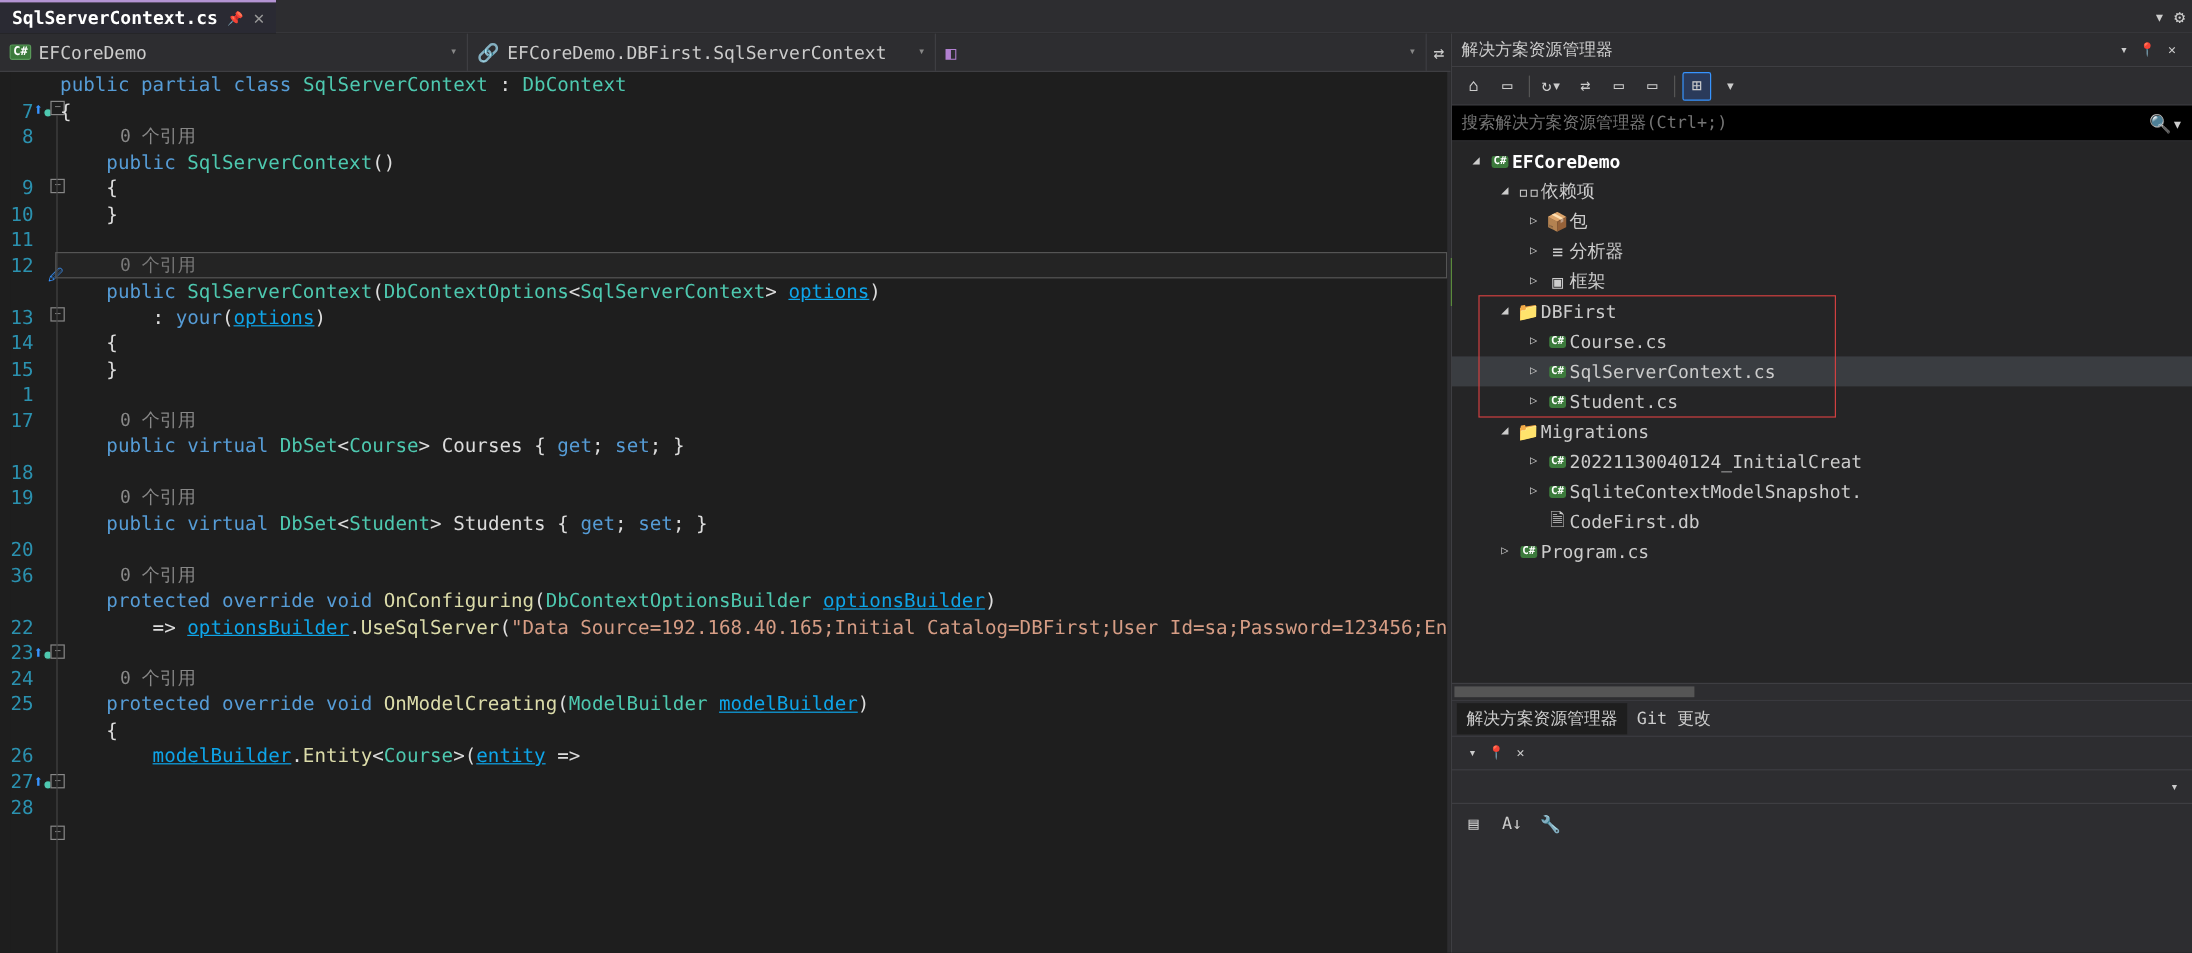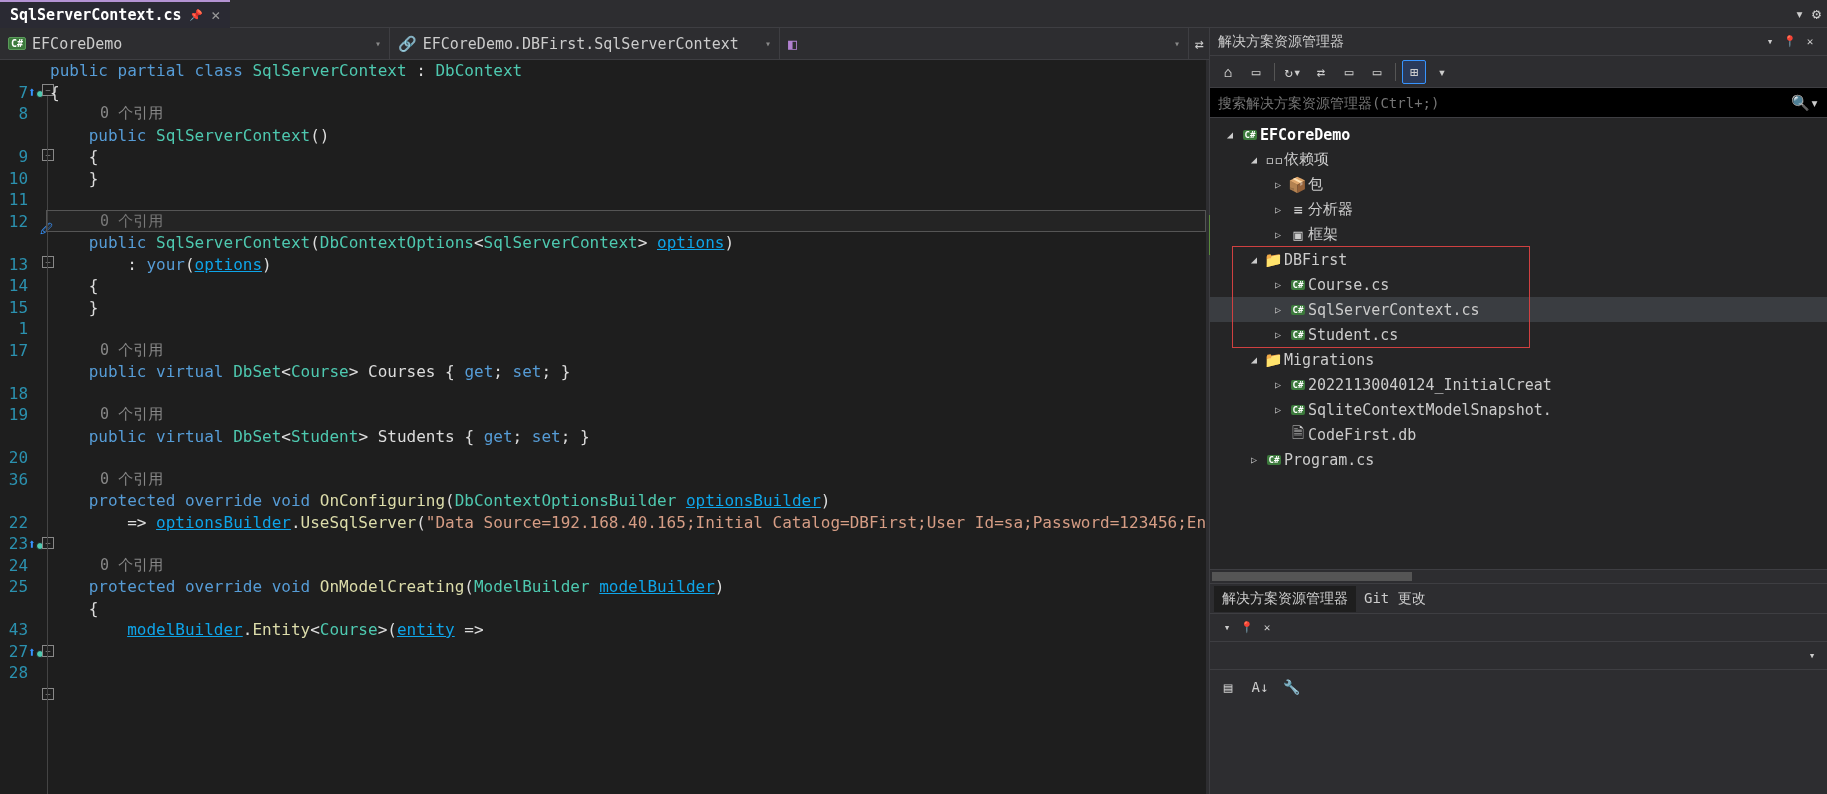--- a/index.html
+++ b/index.html
@@ -167,21 +167,21 @@
           <div>19</div>
         <div style="height:21.5px"></div>
         <div>20</div>
           <div>36</div>
         <div style="height:21.5px"></div>
         <div>22</div>
           <div>23</div>
           <div>24</div>
           <div>25</div>
         <div style="height:21.5px"></div>
-        <div>43</div>
+        <div>26</div>
           <div>27</div>
           <div>28</div>
       </div>
       <div class="fold-col">
         <div class="fold" style="top:24px;">−</div>
         <div class="fold" style="top:89px;">−</div>
         <div class="fold" style="top:196px;">−</div>
         <div class="fold" style="top:477px;">−</div>
         <div class="fold" style="top:585px;">−</div>
         <div class="fold" style="top:628px;">−</div>

